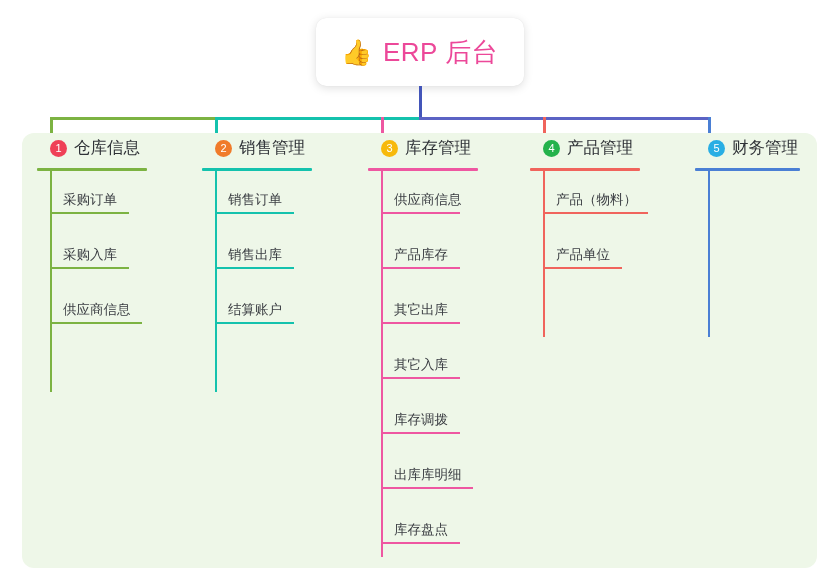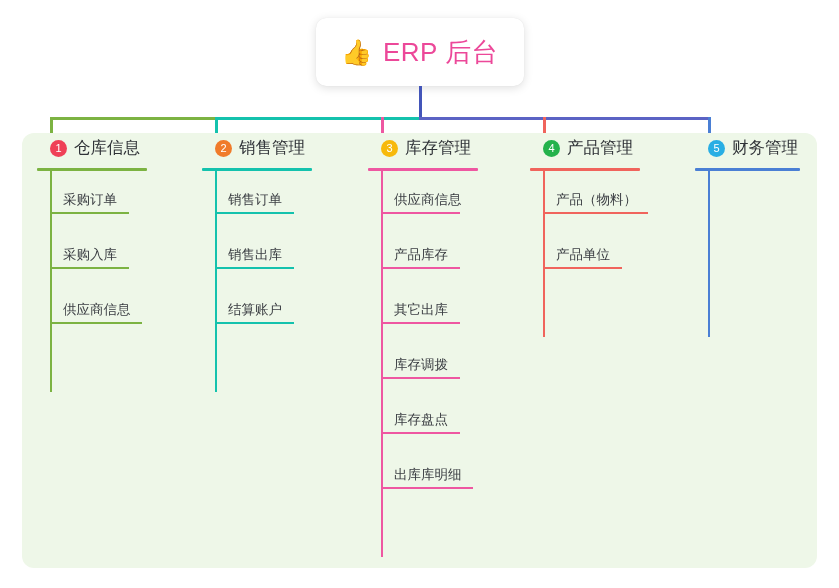--- a/index.html
+++ b/index.html
@@ -178,23 +178,24 @@
         <div class="col-head">
           <span class="badge" style="background: rgb(247, 185, 12);">3</span>
           <span class="col-title">库存管理</span>
         </div>
         <div class="head-rule" style="background: rgb(238, 87, 161); width: 110px;"></div>
         <div class="spine" style="background: rgb(238, 87, 161); height: 386px;"></div>
         <div class="items">
           <div class="item"><span class="item-label">供应商信息</span><div class="item-rule" style="background: rgb(238, 87, 161); width: 79.2px; top: 22px;"></div></div>
           <div class="item"><span class="item-label">产品库存</span><div class="item-rule" style="background: rgb(238, 87, 161); width: 79.2px; top: 22px;"></div></div>
           <div class="item"><span class="item-label">其它出库</span><div class="item-rule" style="background: rgb(238, 87, 161); width: 79.2px; top: 22px;"></div></div>
+          <div class="item"><span class="item-label">其它入库</span><div class="item-rule" style="background: rgb(238, 87, 161); width: 79.2px; top: 22px;"></div></div>
           <div class="item"><span class="item-label">库存调拨</span><div class="item-rule" style="background: rgb(238, 87, 161); width: 79.2px; top: 22px;"></div></div>
+          <div class="item"><span class="item-label">出库库明细</span><div class="item-rule" style="background: rgb(238, 87, 161); width: 92px; top: 22px;"></div></div>
           <div class="item"><span class="item-label">库存盘点</span><div class="item-rule" style="background: rgb(238, 87, 161); width: 79.2px; top: 22px;"></div></div>
-          <div class="item"><span class="item-label">出库库明细</span><div class="item-rule" style="background: rgb(238, 87, 161); width: 92px; top: 22px;"></div></div>
         </div>
       </div>
       <div class="column" style="left: 508px; width: 150px;">
         <div class="col-head">
           <span class="badge" style="background: rgb(36, 178, 76);">4</span>
           <span class="col-title">产品管理</span>
         </div>
         <div class="head-rule" style="background: rgb(240, 100, 92); width: 110px;"></div>
         <div class="spine" style="background: rgb(240, 100, 92); height: 166px;"></div>
         <div class="items">

